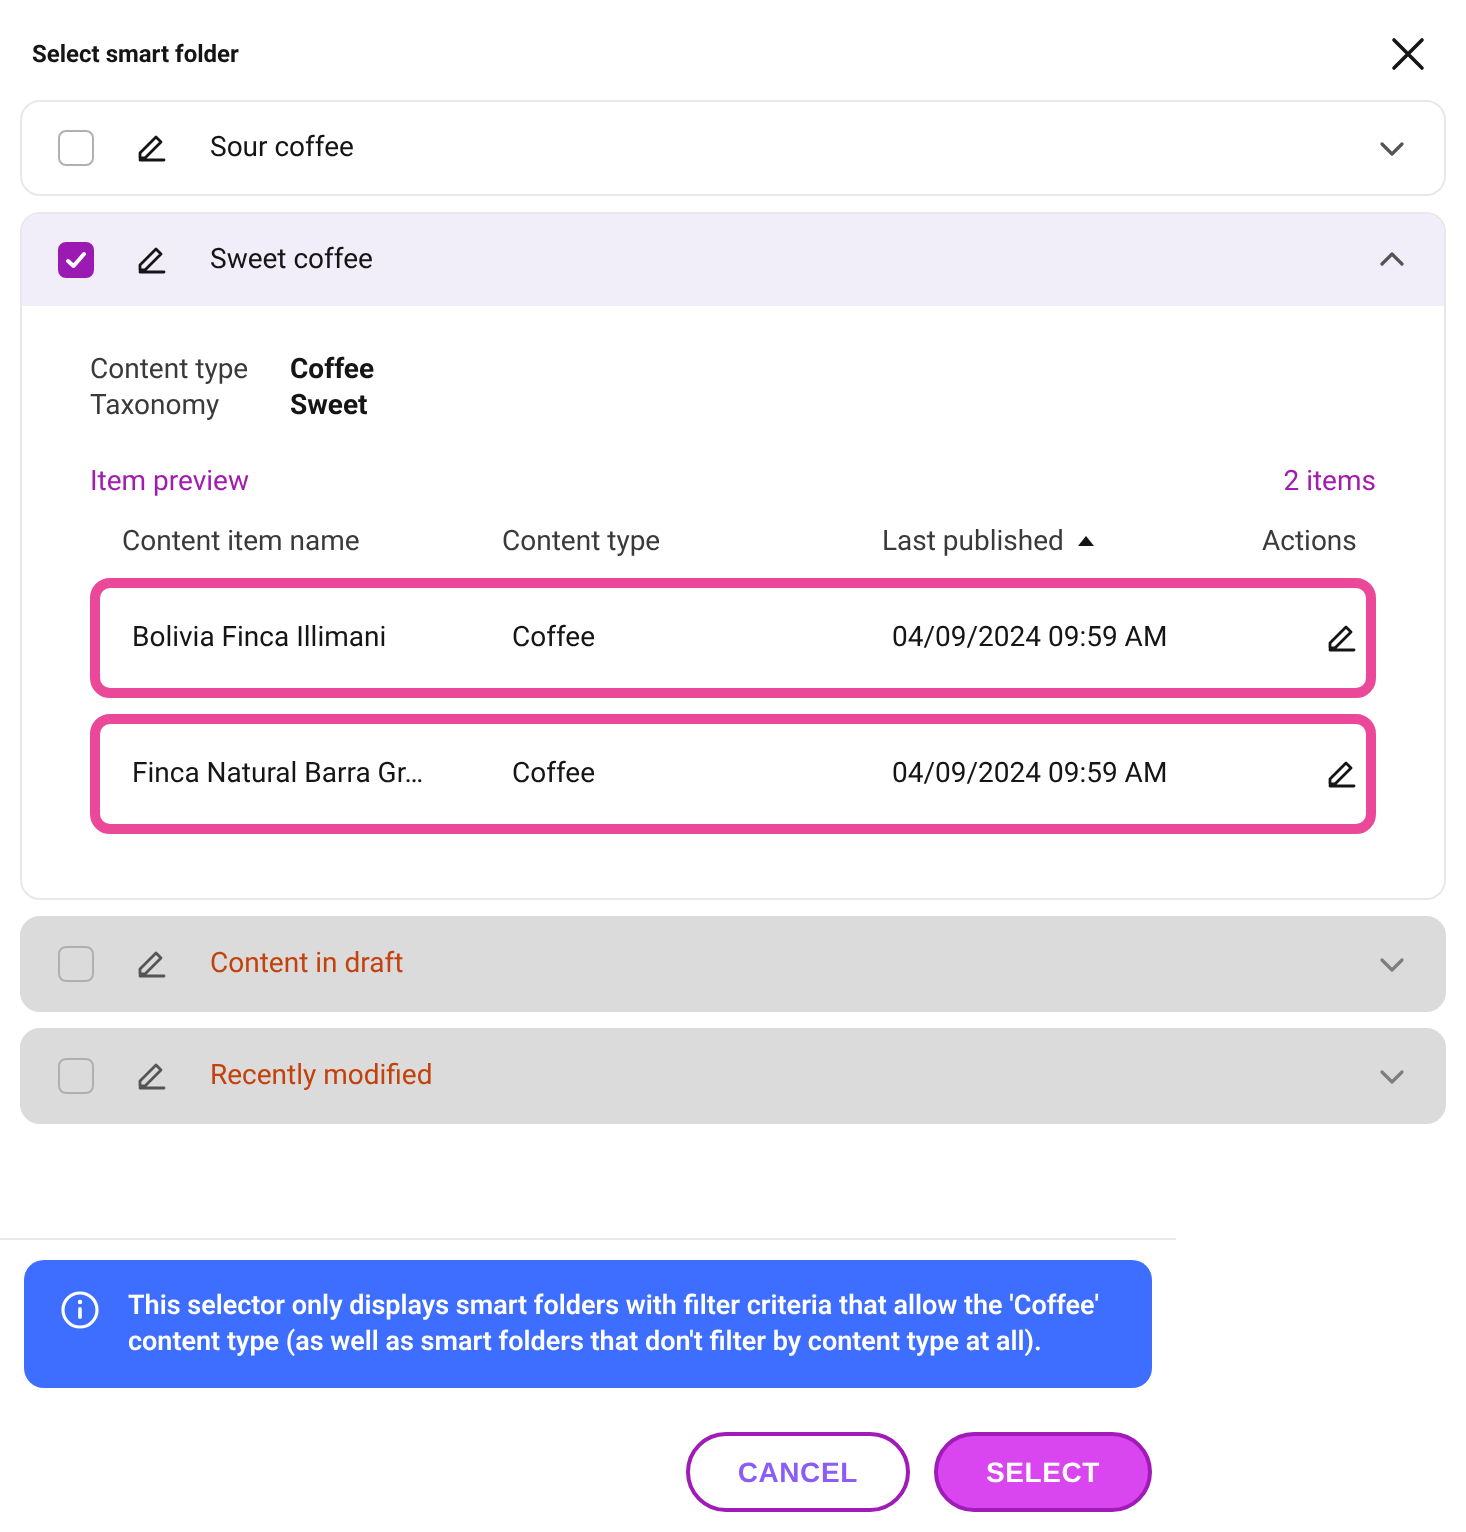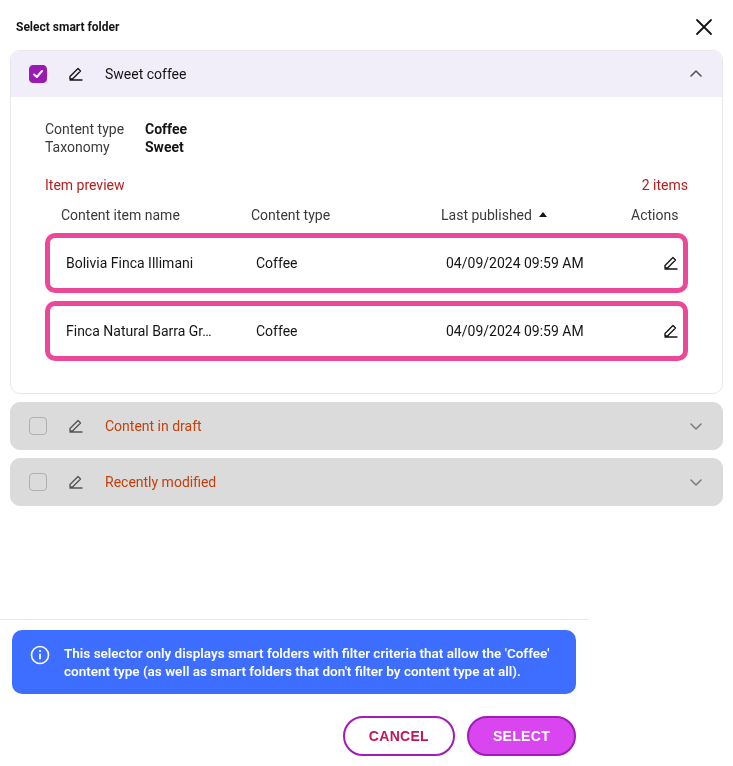--- a/index.html
+++ b/index.html
@@ -107,21 +107,21 @@
     }
     .meta-value {
       font-weight: 700;
       font-size: 14px;
     }
     .preview-header {
       display: flex;
       justify-content: space-between;
       margin-bottom: 14px;
       font-size: 14px;
-      color: #b91c1c;
+      color: #a21caf;
     }
     .table-header {
       display: grid;
       grid-template-columns: 190px 190px 190px 70px;
       padding: 0 16px 10px;
       font-size: 14px;
       color: #3a3a3a;
     }
     .th-sort {
       display: flex;
@@ -178,21 +178,21 @@
       padding: 10px 24px;
       border-radius: 24px;
       font-weight: 700;
       font-size: 14px;
       cursor: pointer;
       letter-spacing: 0.3px;
     }
     .btn-cancel {
       background: #fff;
       border: 2px solid #a01bb8;
-      color: #be185d;
+      color: #8b5cf6;
     }
     .btn-select {
       background: #d946ef;
       border: 2px solid #a01bb8;
       color: #fff;
     }
     svg { display: block; }
   </style>
 </head>
 <body>
@@ -201,20 +201,36 @@
   <h1>Select smart folder</h1>
   <button class="close-btn">
     <svg width="18" height="18" viewBox="0 0 18 18">
         <path d="M2 2 L16 16 M16 2 L2 16" stroke="#151515" stroke-width="1.8" fill="none" stroke-linecap="round"></path>
       </svg>
   </button>
 </div>
 
 <div class="folder-list">
 
+  <div class="folder-item">
+    <div class="folder-row">
+      <div class="checkbox"></div>
+      <div class="edit-icon-wrap">
+        <svg width="18" height="18" viewBox="0 0 18 18">
+            <path d="M3 14 L3 11.5 L11 3.5 L13.5 6 L5.5 14 Z M3 15 L15 15" stroke="#151515" stroke-width="1.4" fill="none" stroke-linejoin="round" stroke-linecap="round"></path>
+          </svg>
+      </div>
+      <div class="folder-title">Sour coffee</div>
+      <div class="chevron-wrap">
+        <svg width="16" height="16" viewBox="0 0 16 16">
+            <path d="M3 6 L8 11 L13 6" stroke="#555" stroke-width="1.6" fill="none" stroke-linecap="round" stroke-linejoin="round"></path>
+          </svg>
+      </div>
+    </div>
+  </div>
 
   <div class="folder-item selected-expanded">
     <div class="folder-row">
       <div class="checkbox checked">
         <svg width="12" height="12" viewBox="0 0 12 12">
             <path d="M2 6.5 L4.8 9 L10 3" stroke="#fff" stroke-width="2" fill="none" stroke-linecap="round" stroke-linejoin="round"></path>
           </svg>
       </div>
       <div class="edit-icon-wrap">
         <svg width="18" height="18" viewBox="0 0 18 18">

